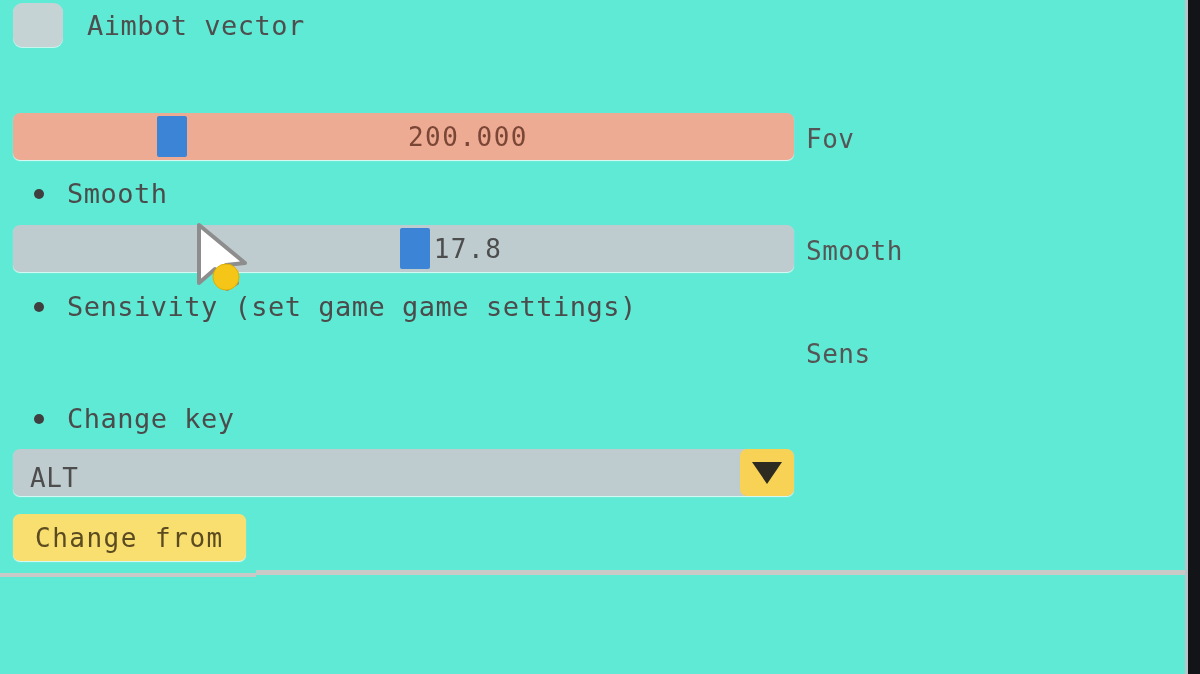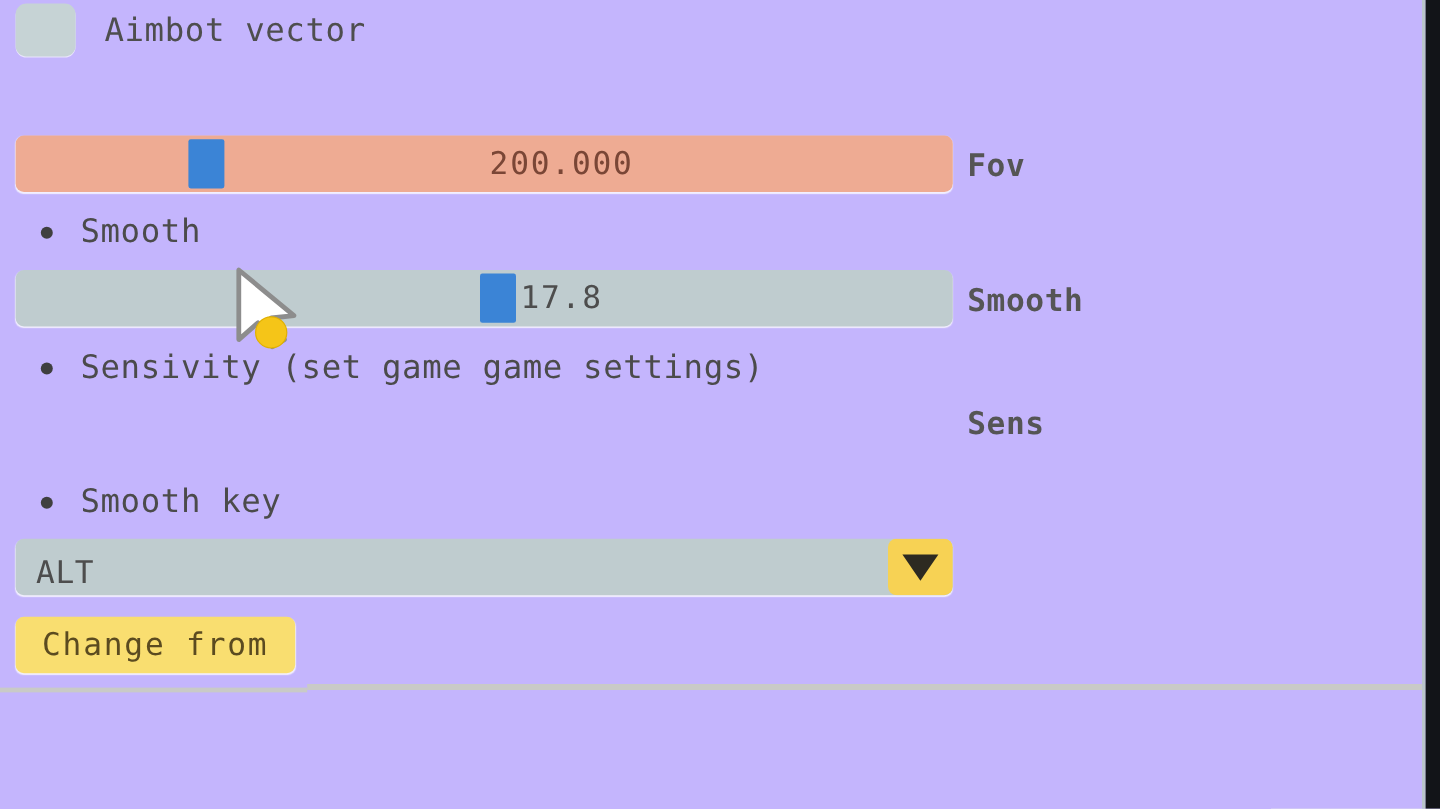--- a/index.html
+++ b/index.html
@@ -13,21 +13,21 @@
     overflow: hidden;
     background: #ecedea;
     font-family: "DejaVu Sans Mono", "Liberation Mono", monospace;
     -webkit-font-smoothing: none;
   }
 
   #app {
     position: relative;
     width: 1200px;
     height: 674px;
-    background: #c4b5fd;
+    background: #5eead4;
   }
 
   
   .right-edge-strip {
     position: absolute;
     top: 0;
     right: 0;
     width: 12px;
     height: 674px;
     background: #121418;
@@ -131,21 +131,20 @@
   .slider-value.on-peach { color: #7a4636; }
   .slider-value.on-steel { color: #4d4d4d; }
 
   .slider-side-label {
     position: absolute;
     left: 806px;
     font-size: 26px;
     color: #555555;
     letter-spacing: 0.5px;
     white-space: nowrap;
-    font-weight: bold;
   }
 
   
   .dropdown {
     position: absolute;
     left: 13px;
     top: 449px;
     width: 781px;
     height: 47px;
     border-radius: 7px;
@@ -262,21 +261,21 @@
 
     <div class="bullet-row" style="top:291px;">
       <span class="bullet-dot"></span>
       <span class="bullet-text">Sensivity (set game game settings)</span>
     </div>
 
     <div class="slider-side-label" style="top:339px;">Sens</div>
 
     <div class="bullet-row" style="top:403px;">
       <span class="bullet-dot"></span>
-      <span class="bullet-text">Smooth key</span>
+      <span class="bullet-text">Change key</span>
     </div>
 
     <div class="dropdown">
       <div class="dropdown-text">ALT</div>
       <div class="dropdown-arrow-btn">
         <span class="arrow-glyph"></span>
       </div>
     </div>
 
     <div class="change-team-btn">

